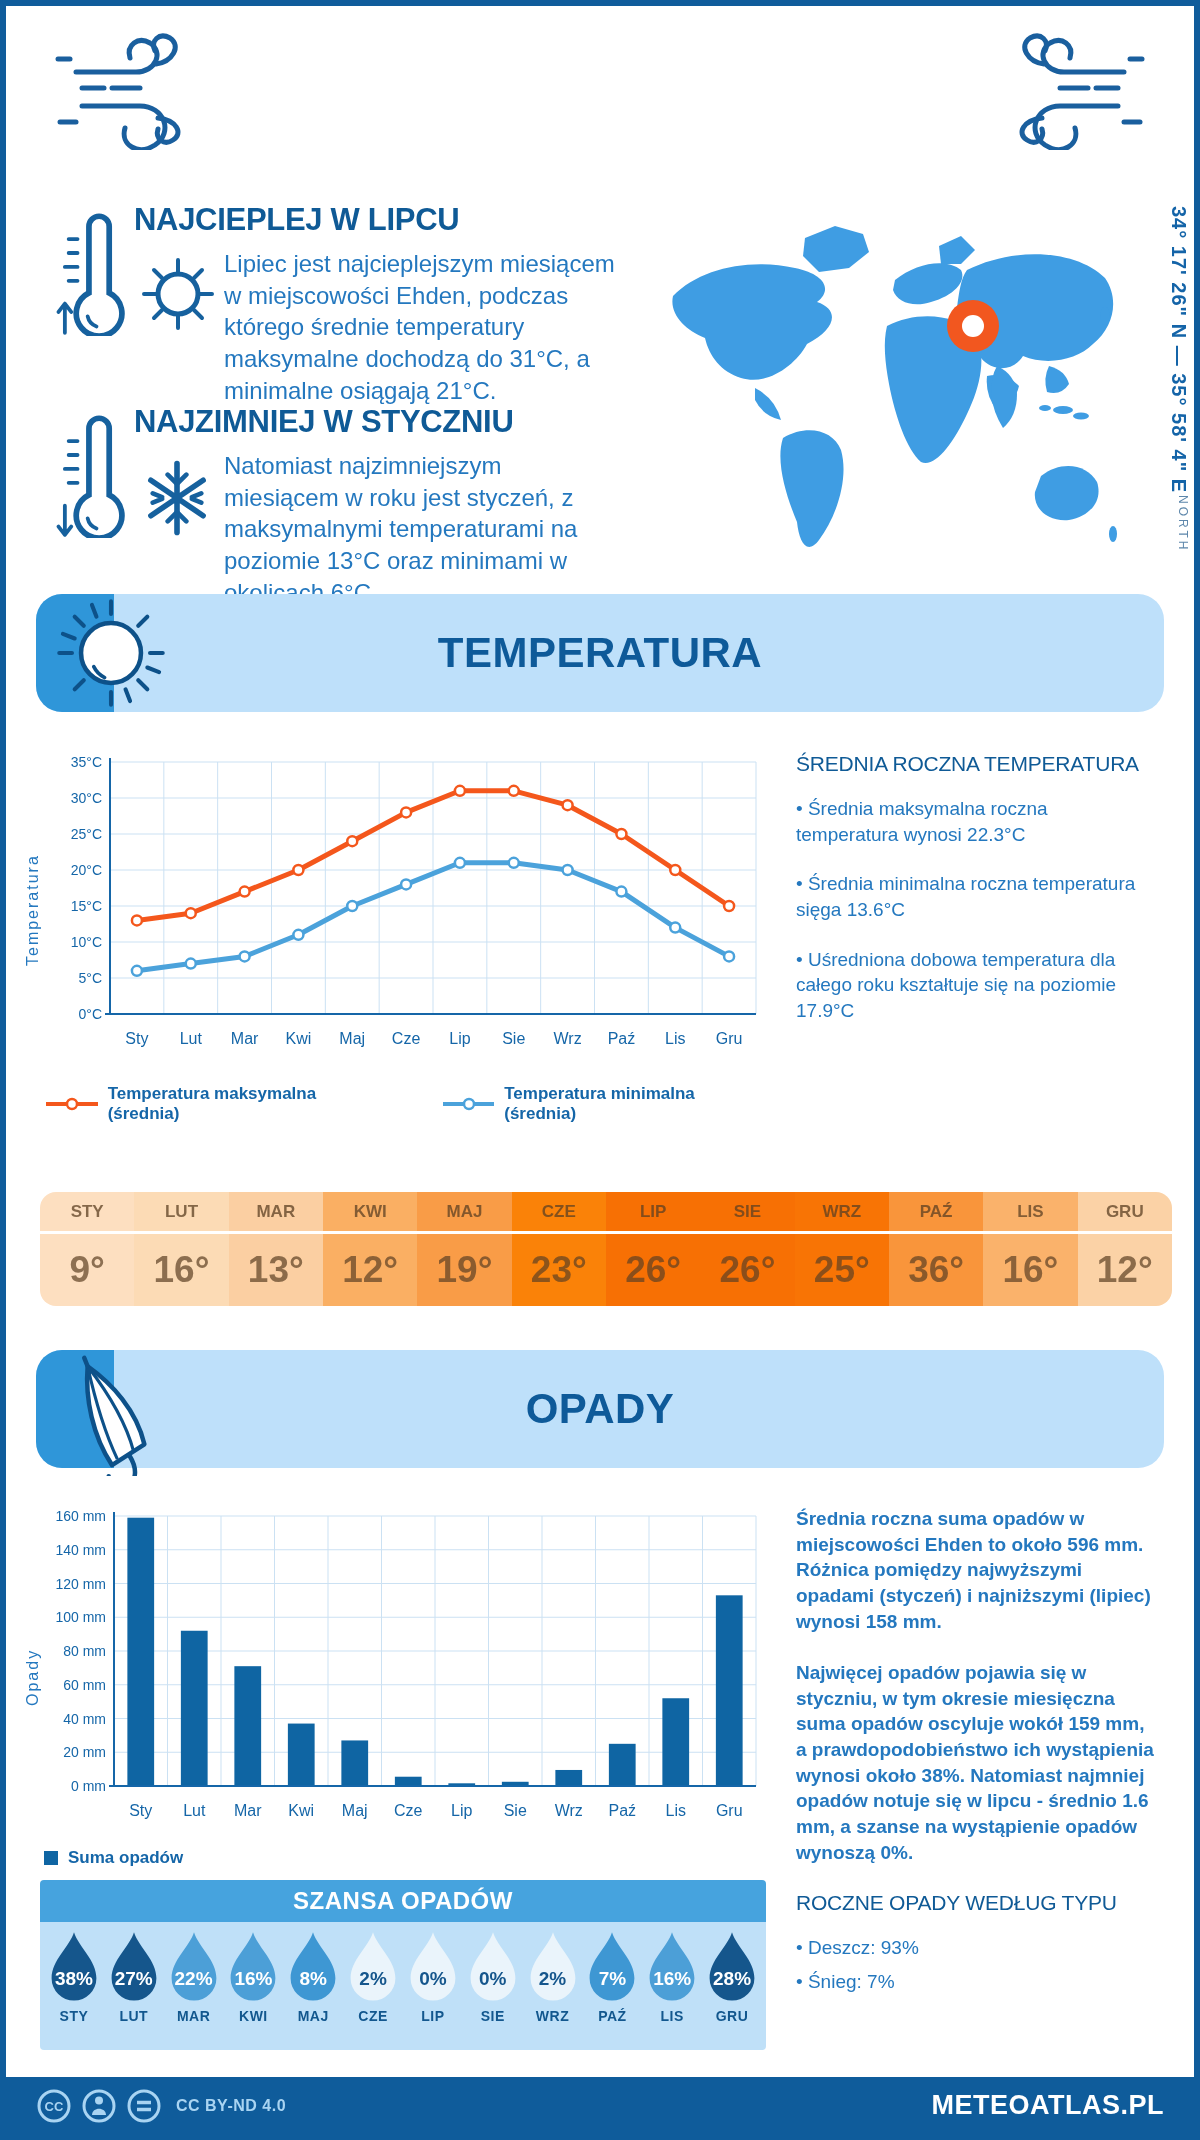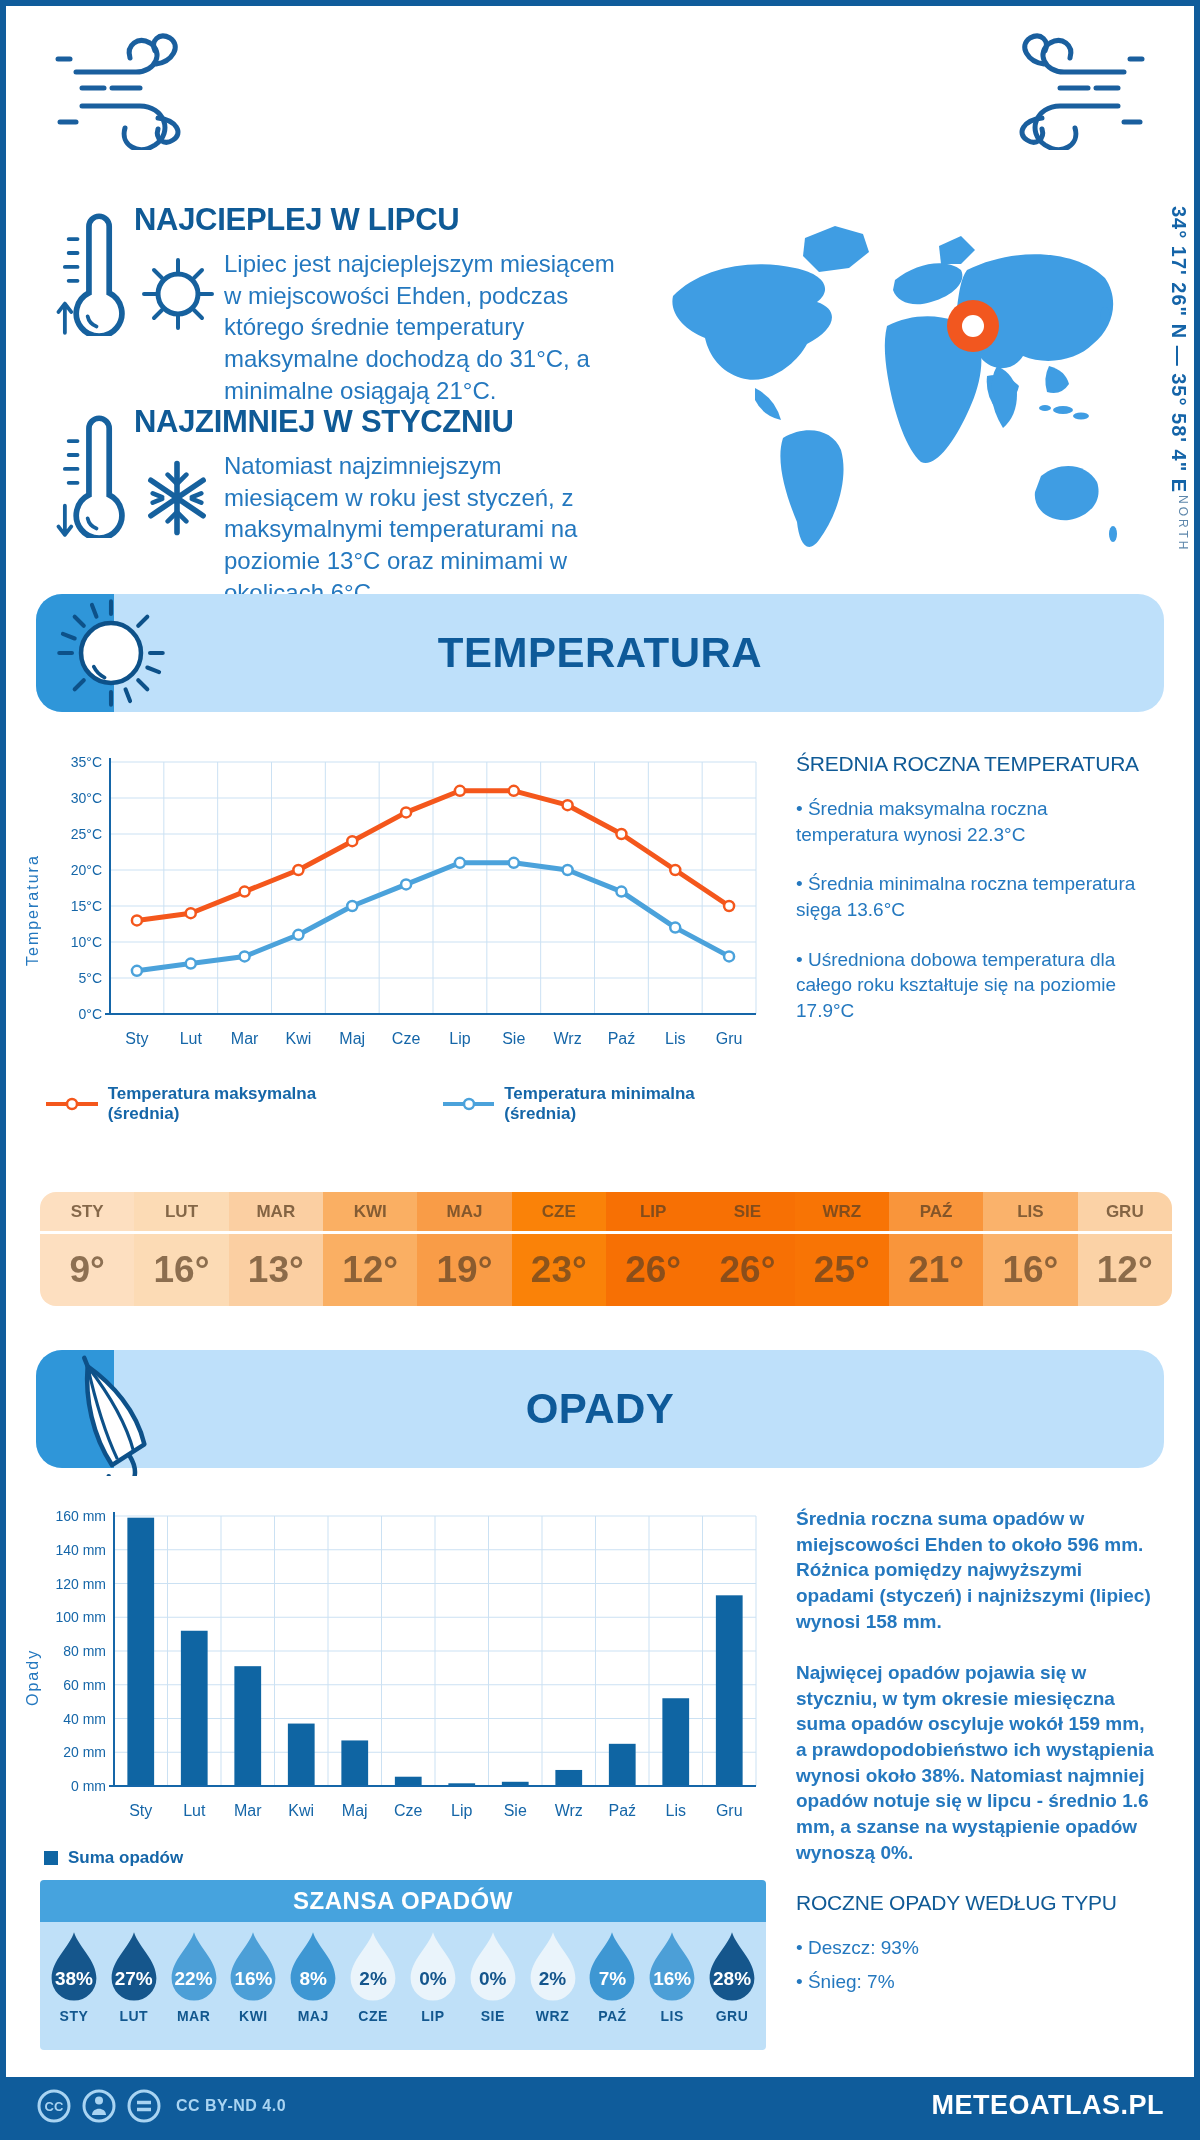--- a/index.html
+++ b/index.html
@@ -338,21 +338,21 @@
       <div class="dt-col" style="background: rgb(247, 112, 4);">
         <div class="dt-m">SIE</div>
         <div class="dt-v">26°</div>
       </div>
       <div class="dt-col" style="background: rgb(248, 116, 5);">
         <div class="dt-m">WRZ</div>
         <div class="dt-v">25°</div>
       </div>
       <div class="dt-col" style="background: rgb(249, 149, 59);">
         <div class="dt-m">PAŹ</div>
-        <div class="dt-v">21°</div>
+        <div class="dt-v">36°</div>
       </div>
       <div class="dt-col" style="background: rgb(250, 178, 107);">
         <div class="dt-m">LIS</div>
         <div class="dt-v">16°</div>
       </div>
       <div class="dt-col" style="background: rgb(251, 210, 166);">
         <div class="dt-m">GRU</div>
         <div class="dt-v">12°</div>
       </div>
     </div>

